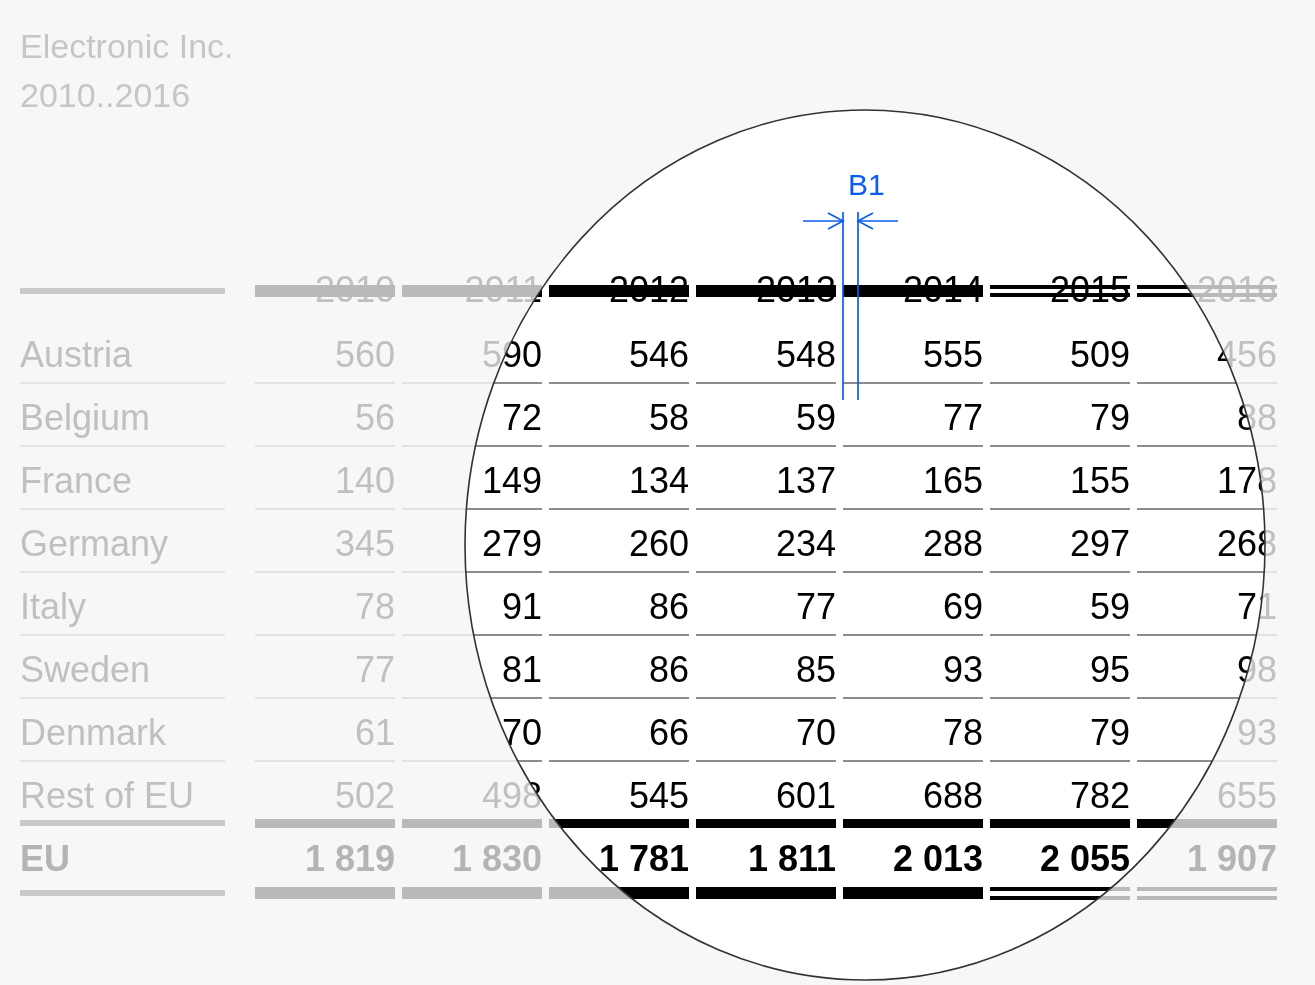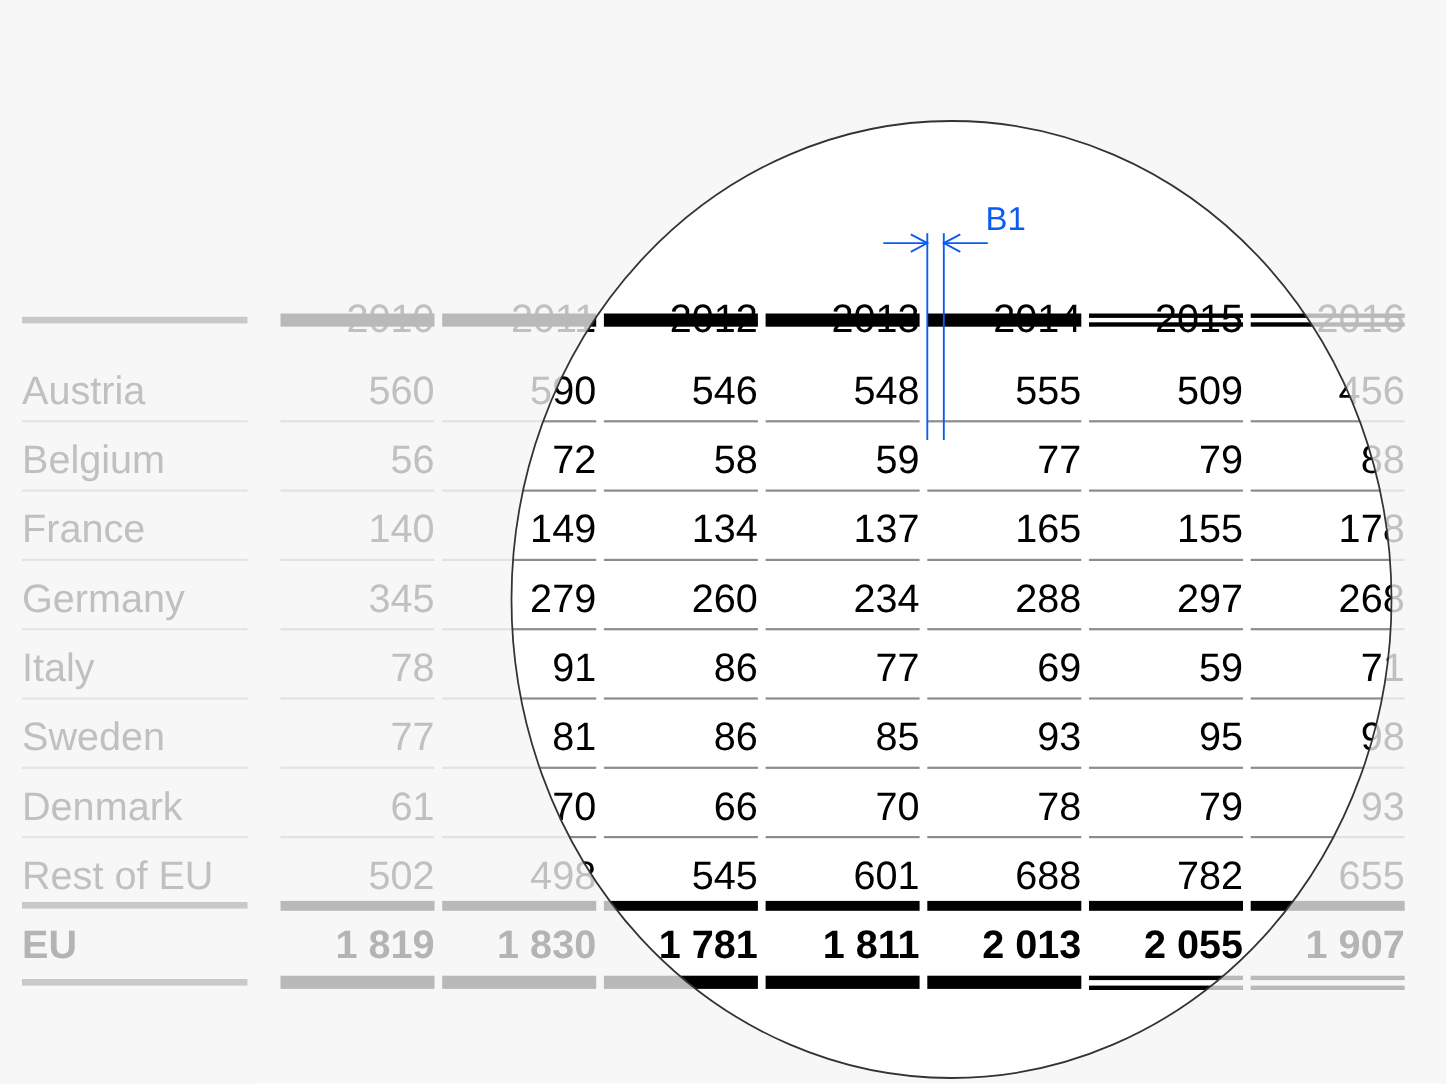--- a/index.html
+++ b/index.html
@@ -57,20 +57,22 @@
   
   .b1-label{position:absolute;color:#0a5df0;font-size:30px;line-height:30px;white-space:nowrap;}
 </style>
 </head>
 <body>
 
 <div id="stage">
 
   <div class="layer base">
     <div class="title-block">
+      <div>Electronic Inc.</div>
+      <div>2010..2016</div>
     </div>
     <div class="tbl">
         <div class="cell num hdr" style="left:255px;top:272px;width:140px;">2010</div>
         <div class="cell num hdr" style="left:402px;top:272px;width:140px;">2011</div>
         <div class="cell num hdr" style="left:549px;top:272px;width:140px;">2012</div>
         <div class="cell num hdr" style="left:696px;top:272px;width:140px;">2013</div>
         <div class="cell num hdr" style="left:843px;top:272px;width:140px;">2014</div>
         <div class="cell num hdr" style="left:990px;top:272px;width:140px;">2015</div>
         <div class="cell num hdr" style="left:1137px;top:272px;width:140px;">2016</div>
         <div class="rule thick-lbl" style="left:20px;top:288px;width:205px;height:6px;"></div>
@@ -409,15 +411,15 @@
   <svg class="ell-outline" width="1315" height="985">
     <g stroke="#0a5df0" stroke-width="1.7" fill="none">
       <line x1="843" y1="212" x2="843" y2="400"></line>
       <line x1="858" y1="212" x2="858" y2="400"></line>
       <line x1="803" y1="221" x2="843" y2="221"></line>
       <line x1="858" y1="221" x2="898" y2="221"></line>
       <polyline points="828,213 843,221 828,229"></polyline>
       <polyline points="873,213 858,221 873,229"></polyline>
     </g>
   </svg>
-  <div class="b1-label" style="left:848px;top:185px;margin-left:48px;">B1</div>
+  <div class="b1-label" style="left:848px;top:170px;">B1</div>
 
 </div>
 
 </body></html>

